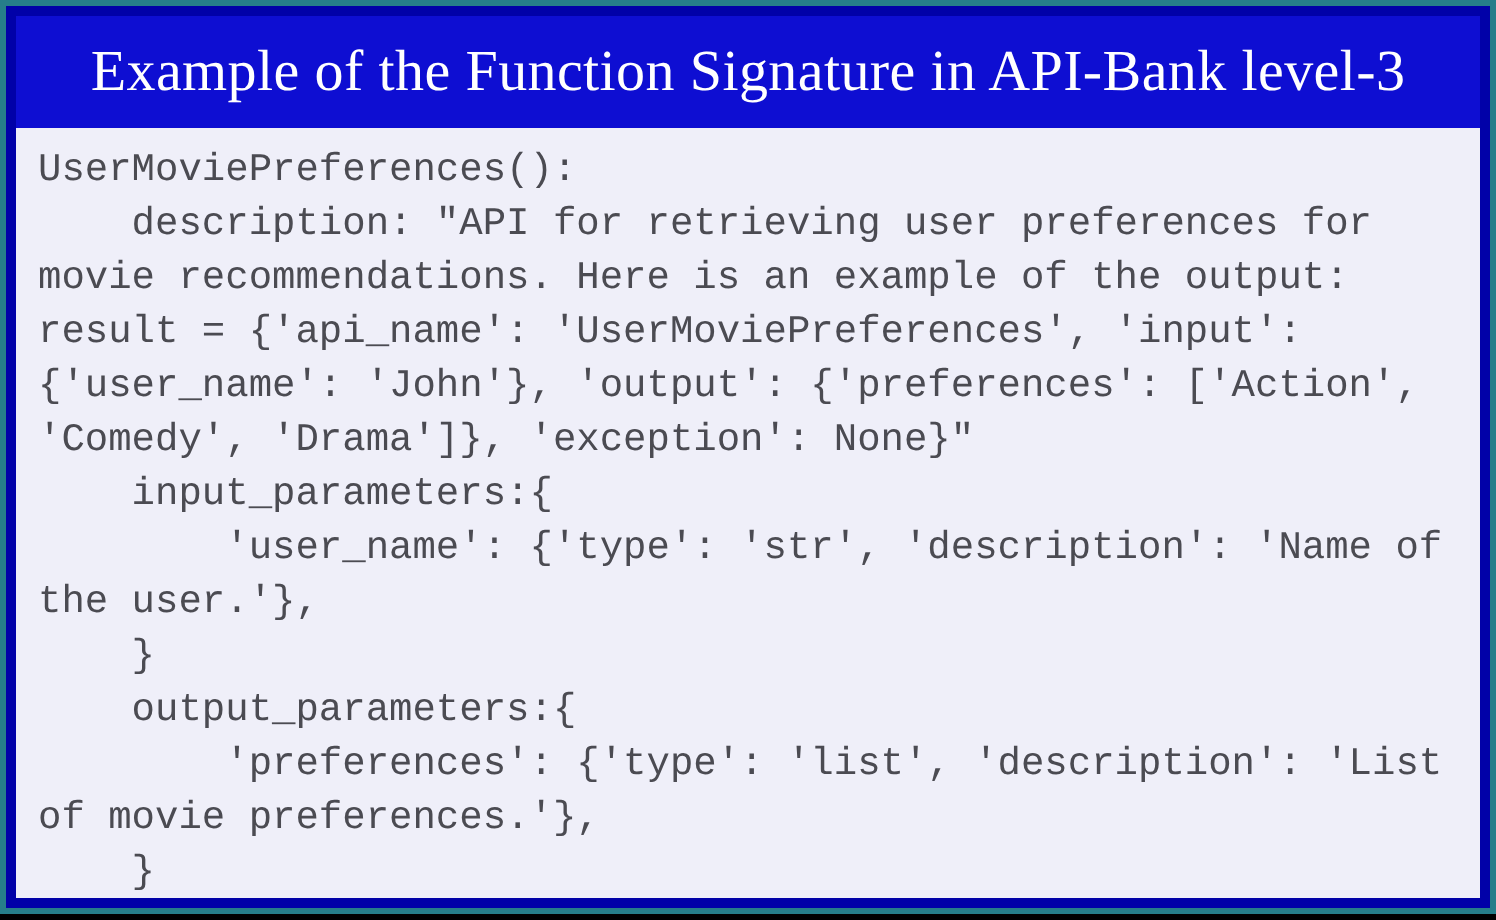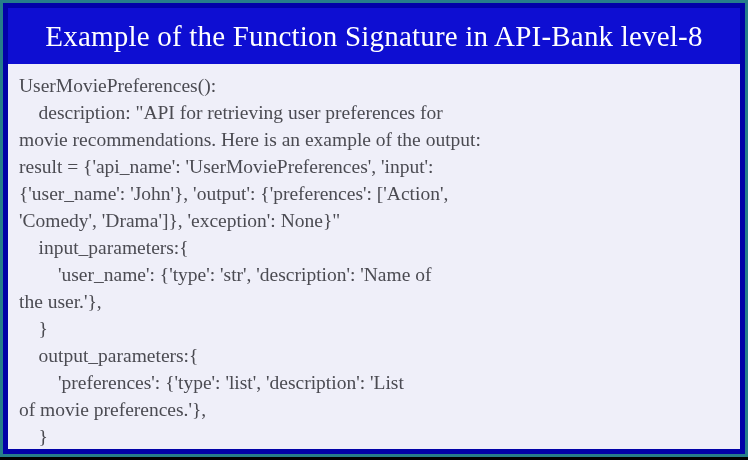--- a/index.html
+++ b/index.html
@@ -41,35 +41,35 @@
     font-family: "Liberation Serif", serif;
     font-size: 29px;
     font-weight: 400;
     letter-spacing: 0.2px;
     white-space: nowrap;
   }
   .code {
     flex: 1 1 auto;
     margin: 0;
     padding: 8px 10px 0 11px;
-    font-family: Liberation Serif, serif;
+    font-family: Liberation Mono, monospace;
     font-size: 19.5px;
     line-height: 27px;
     color: var(--code_text, #4b4b52);
     white-space: pre;
     overflow: hidden;
   }
 </style>
 </head>
 <body>
 
 <div class="frame">
   <div class="box">
     <div class="title-bar">
-      <span class="title-text">Example of the Function Signature in API-Bank level-8</span>
+      <span class="title-text">Example of the Function Signature in API-Bank level-3</span>
     </div>
     <pre class="code">UserMoviePreferences():
     description: "API for retrieving user preferences for
 movie recommendations. Here is an example of the output:
 result = {'api_name': 'UserMoviePreferences', 'input':
 {'user_name': 'John'}, 'output': {'preferences': ['Action',
 'Comedy', 'Drama']}, 'exception': None}"
     input_parameters:{
         'user_name': {'type': 'str', 'description': 'Name of
 the user.'},

